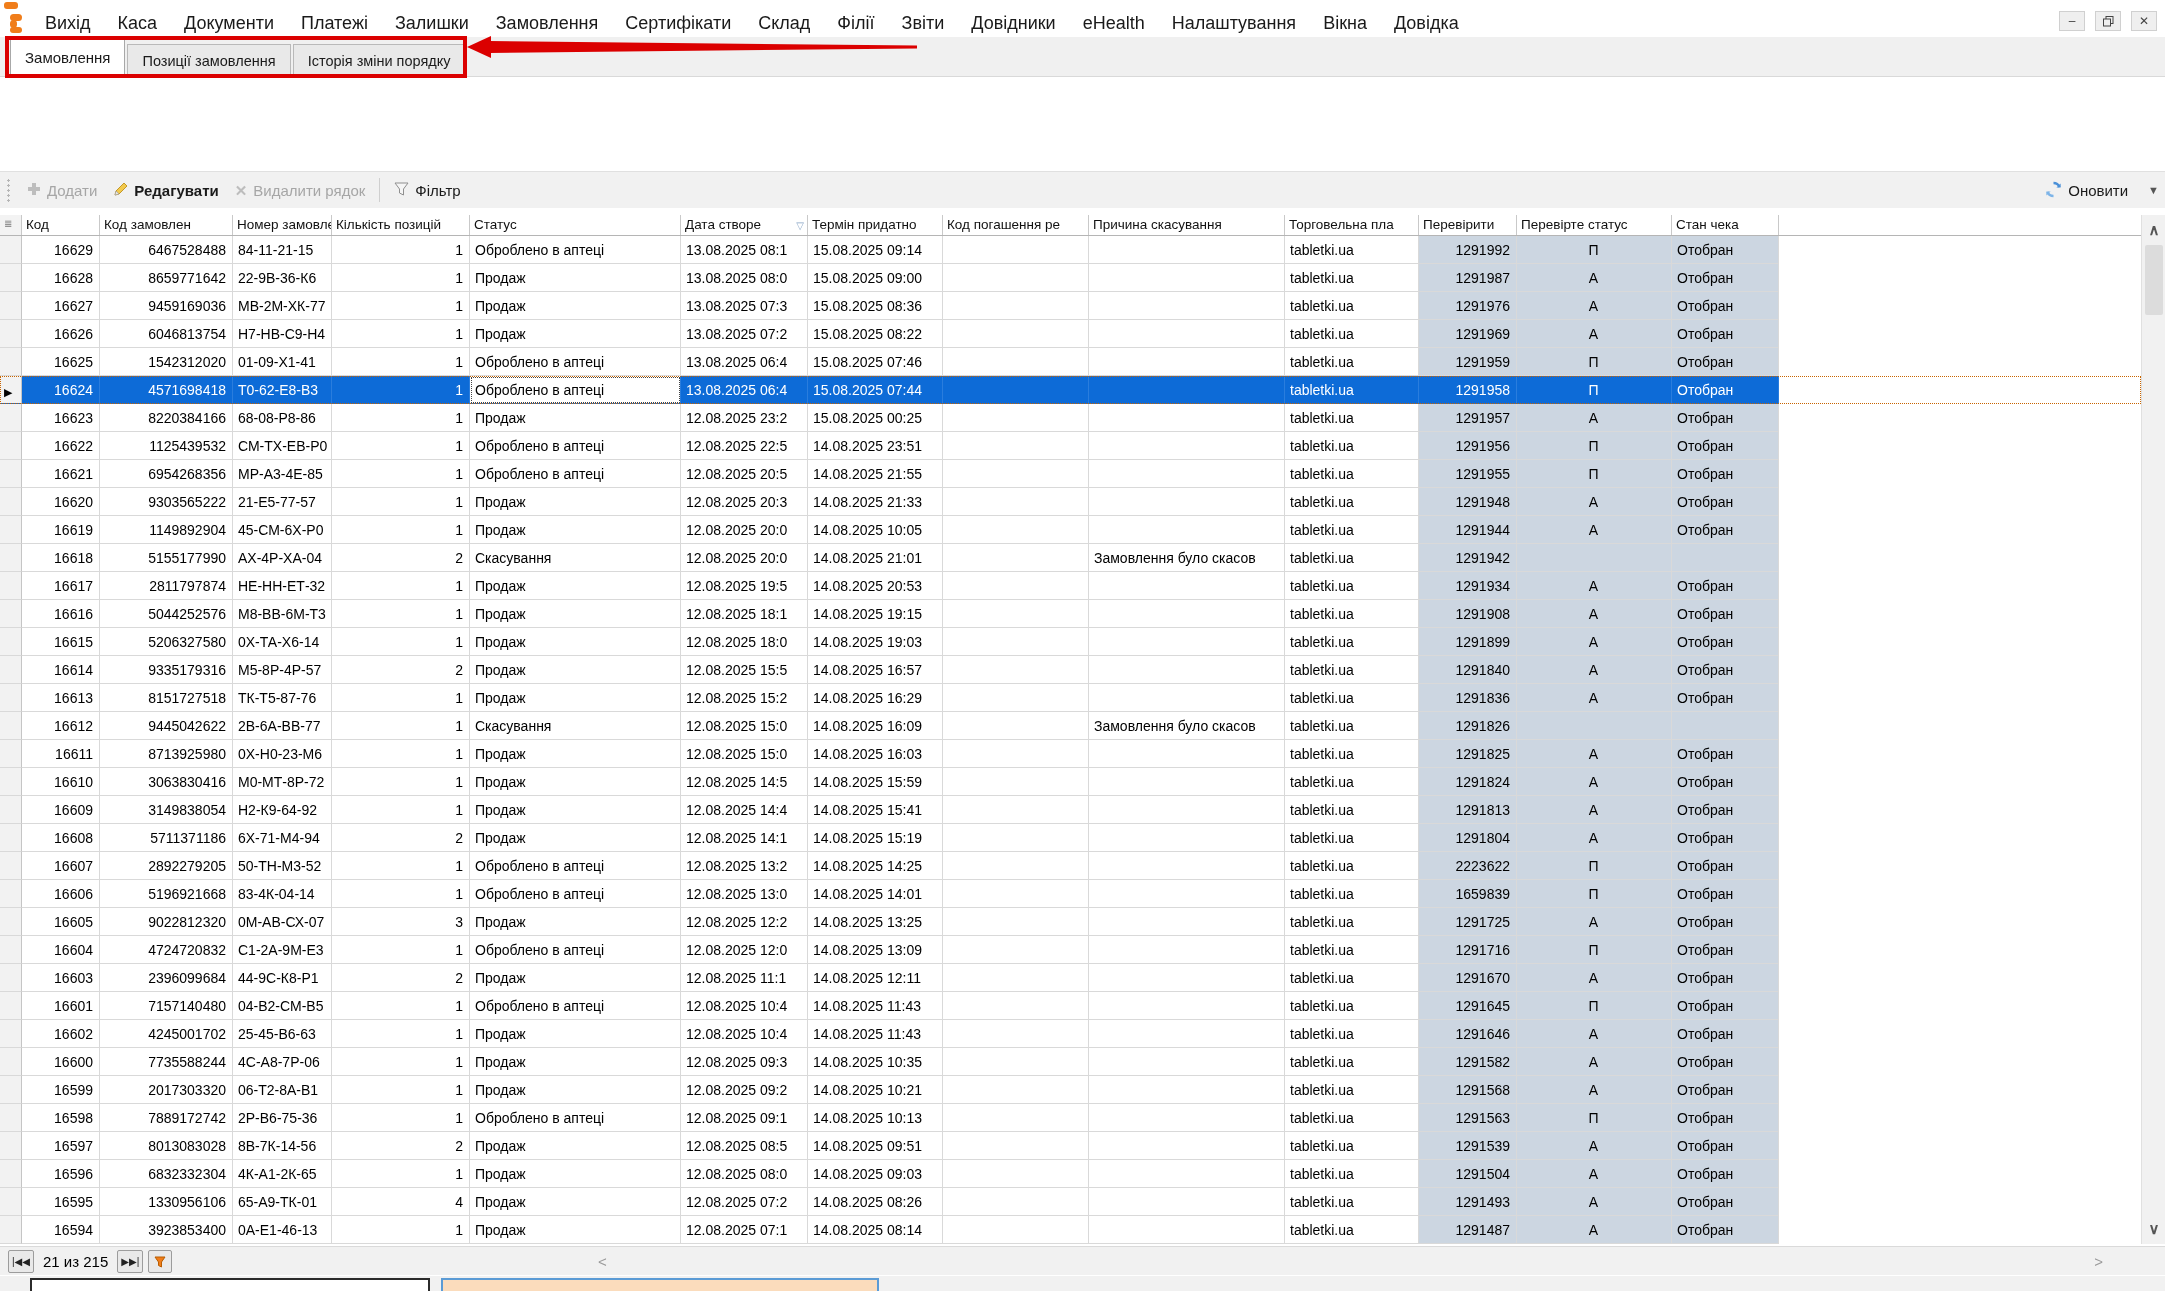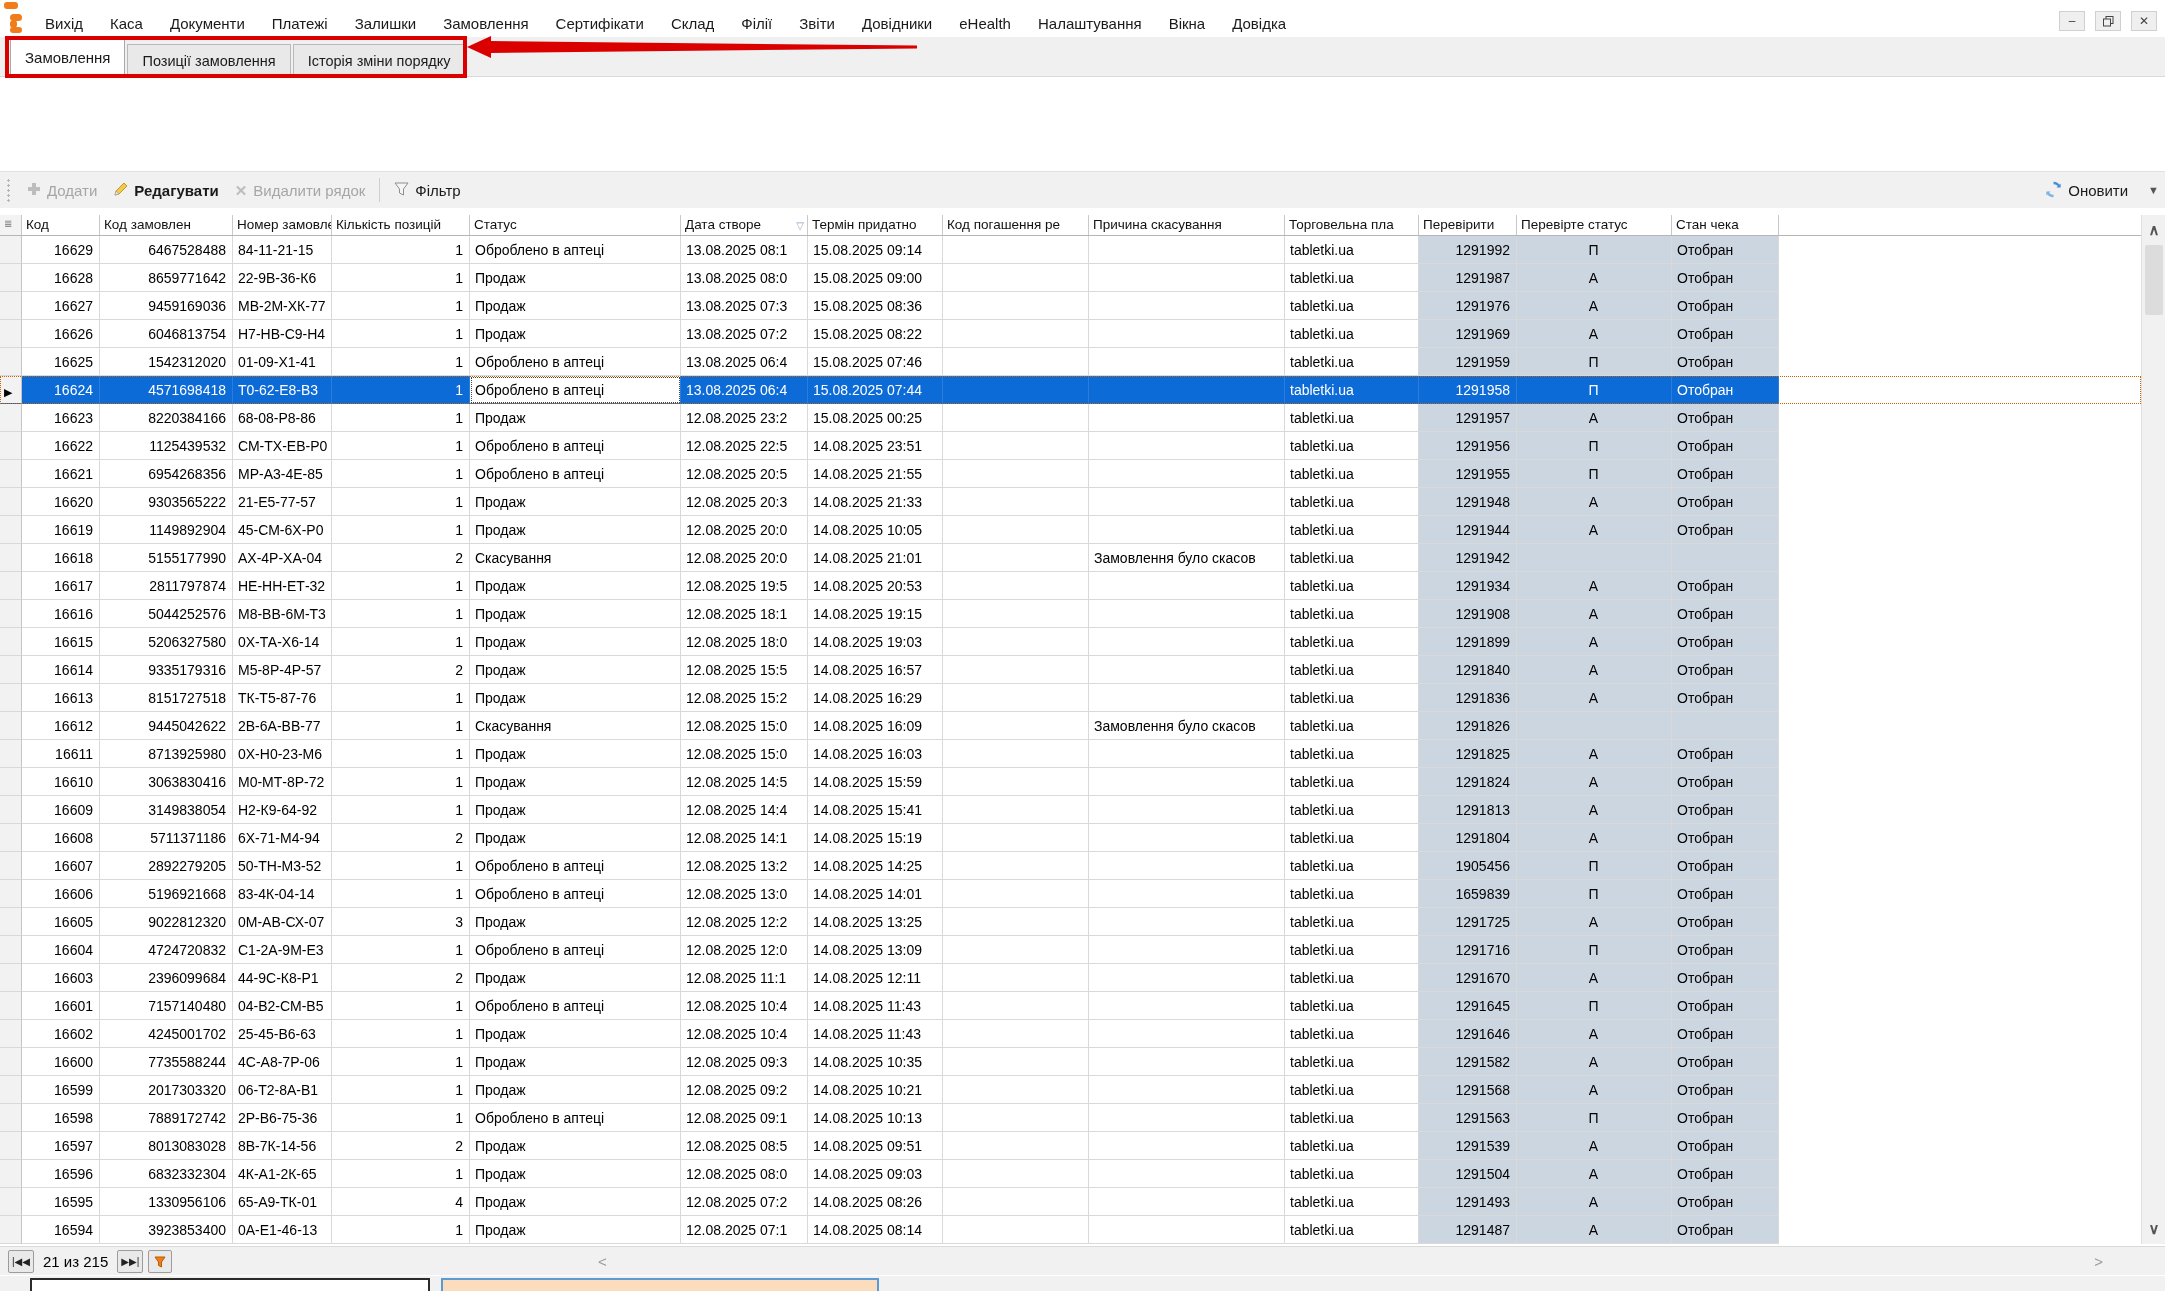--- a/index.html
+++ b/index.html
@@ -11,21 +11,21 @@
   .topstrip .frag{position:absolute;left:4px;top:2px;width:14px;height:7px;background:#f07d1a;border-radius:3px;}
 
   
   .menubar{position:absolute;left:0;top:9px;width:100%;height:28px;background:#fff;display:flex;align-items:center;}
   .applogo{width:17px;height:19px;margin-left:10px;position:relative;}
   .applogo i{position:absolute;background:#f07d1a;border-radius:4px;}
   .applogo i:nth-child(1){left:0;top:0;width:12px;height:7px;}
   .applogo i:nth-child(2){left:0;top:6px;width:7px;height:8px;}
   .applogo i:nth-child(3){left:0;top:13px;width:12px;height:6px;}
   .menu-items{display:flex;gap:27px;margin-left:18px;}
-  .menu-item{font-size:15px;color:#1a1a1a;white-space:nowrap;cursor:default;}
+  .menu-item{font-size:18px;color:#1a1a1a;white-space:nowrap;cursor:default;}
   .win-controls{position:absolute;right:8px;top:2px;display:flex;gap:10px;}
   .winbtn{width:26px;height:20px;background:#efefef;border:1px solid #d0d0d0;color:#444;
           font-size:12px;display:flex;align-items:center;justify-content:center;}
 
   
   .tabstrip{position:absolute;left:0;top:37px;width:100%;height:40px;background:#f0f0f0;border-bottom:1px solid #d9d9d9;}
   .tabs{position:absolute;left:10px;bottom:0;display:flex;align-items:flex-end;}
   .tab{height:32px;padding:0 14px;display:flex;align-items:center;font-size:14.5px;color:#1a1a1a;
        background:#e9e9e9;border:1px solid #b9b9b9;border-bottom:none;margin-right:2px;white-space:nowrap;}
   .tab.active{height:38px;background:#fff;font-size:15px;border-color:#a8a8a8;}
@@ -570,21 +570,21 @@
           <div class="gcell r" style="width: 78px;">16607</div>
           <div class="gcell r" style="width: 133px;">2892279205</div>
           <div class="gcell" style="width: 99px;">50-ТН-М3-52</div>
           <div class="gcell r" style="width: 138px;">1</div>
           <div class="gcell" style="width: 211px;">Оброблено в аптеці</div>
           <div class="gcell" style="width: 127px;">12.08.2025 13:2</div>
           <div class="gcell" style="width: 135px;">14.08.2025 14:25</div>
           <div class="gcell" style="width: 146px;"></div>
           <div class="gcell" style="width: 196px;"></div>
           <div class="gcell" style="width: 134px;">tabletki.ua</div>
-          <div class="gcell r hl" style="width: 98px;">1905456</div>
+          <div class="gcell r hl" style="width: 98px;">2223622</div>
           <div class="gcell c hl" style="width: 155px;">П</div>
           <div class="gcell hl" style="width: 107px;">Отобран</div>
         </div>
         <div class="grow">
           <div class="gcell ind" style="width: 22px;"></div>
           <div class="gcell r" style="width: 78px;">16606</div>
           <div class="gcell r" style="width: 133px;">5196921668</div>
           <div class="gcell" style="width: 99px;">83-4К-04-14</div>
           <div class="gcell r" style="width: 138px;">1</div>
           <div class="gcell" style="width: 211px;">Оброблено в аптеці</div>

